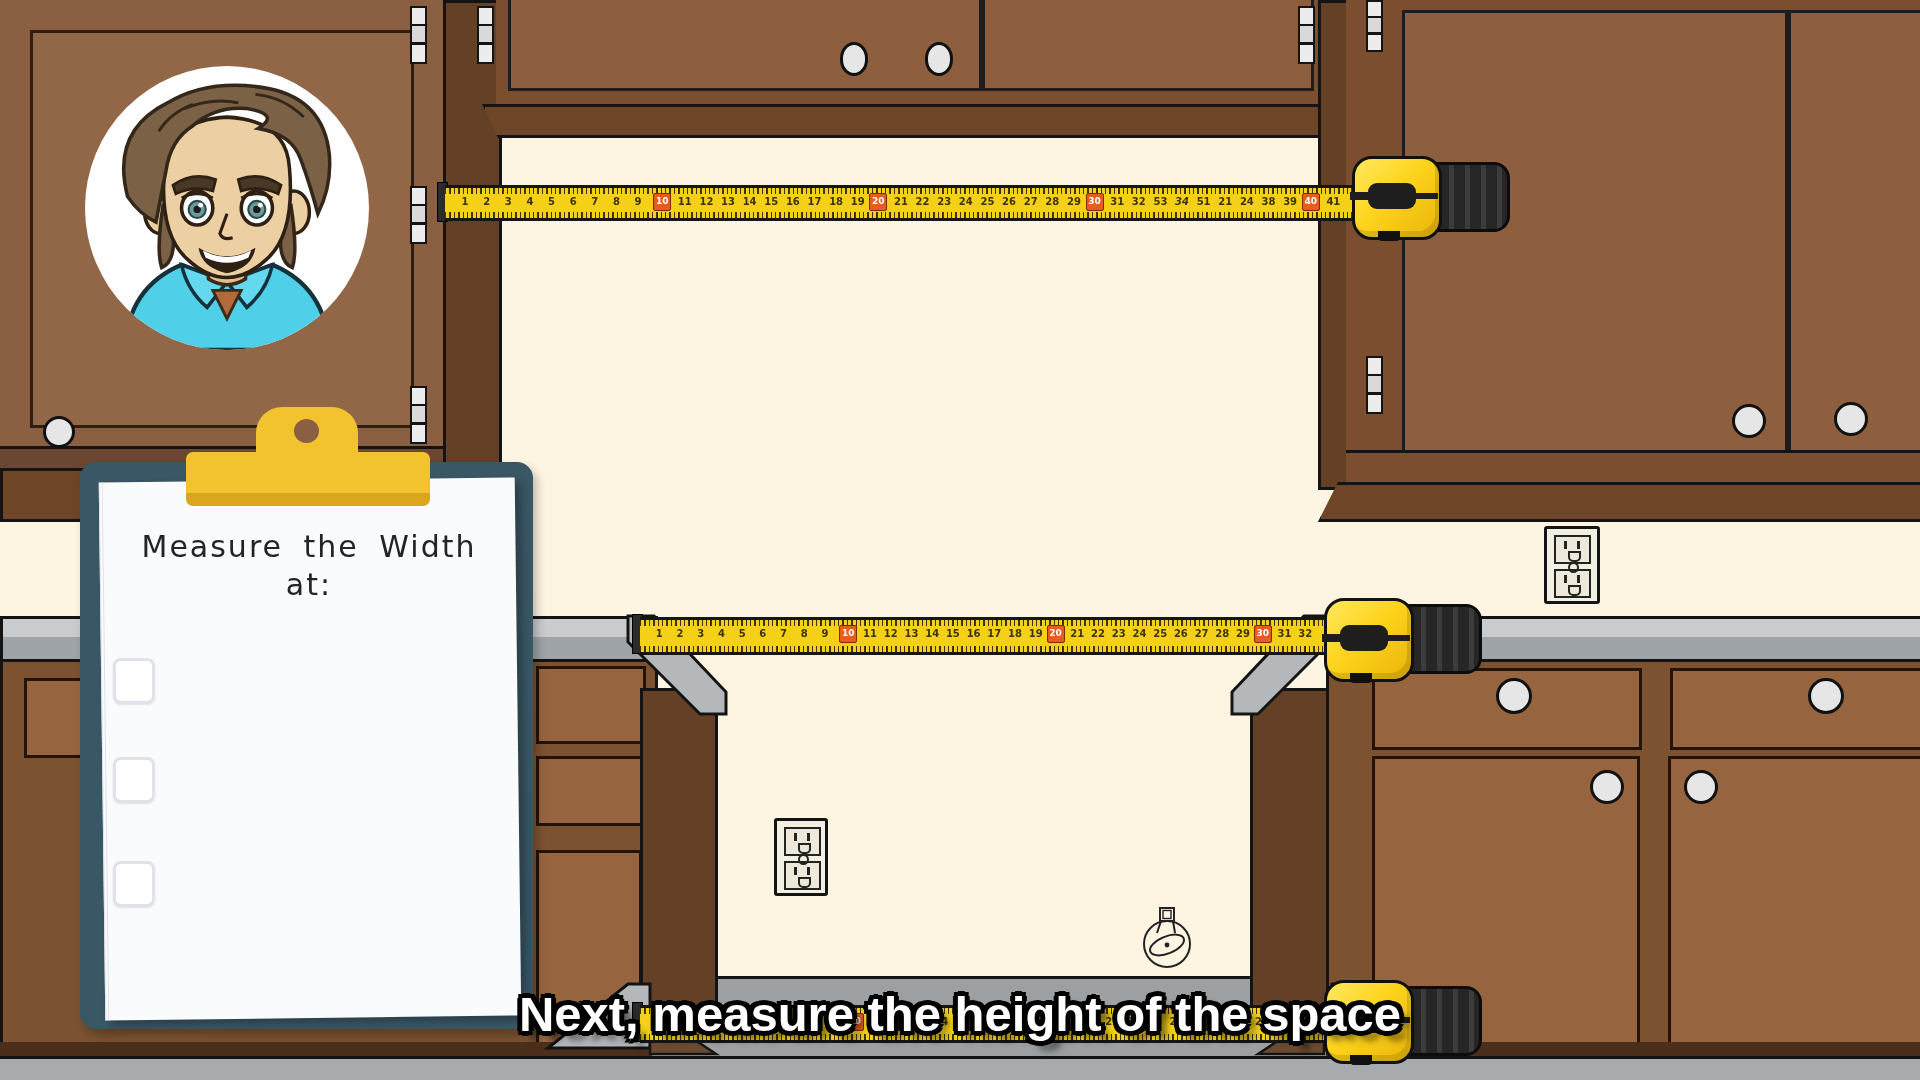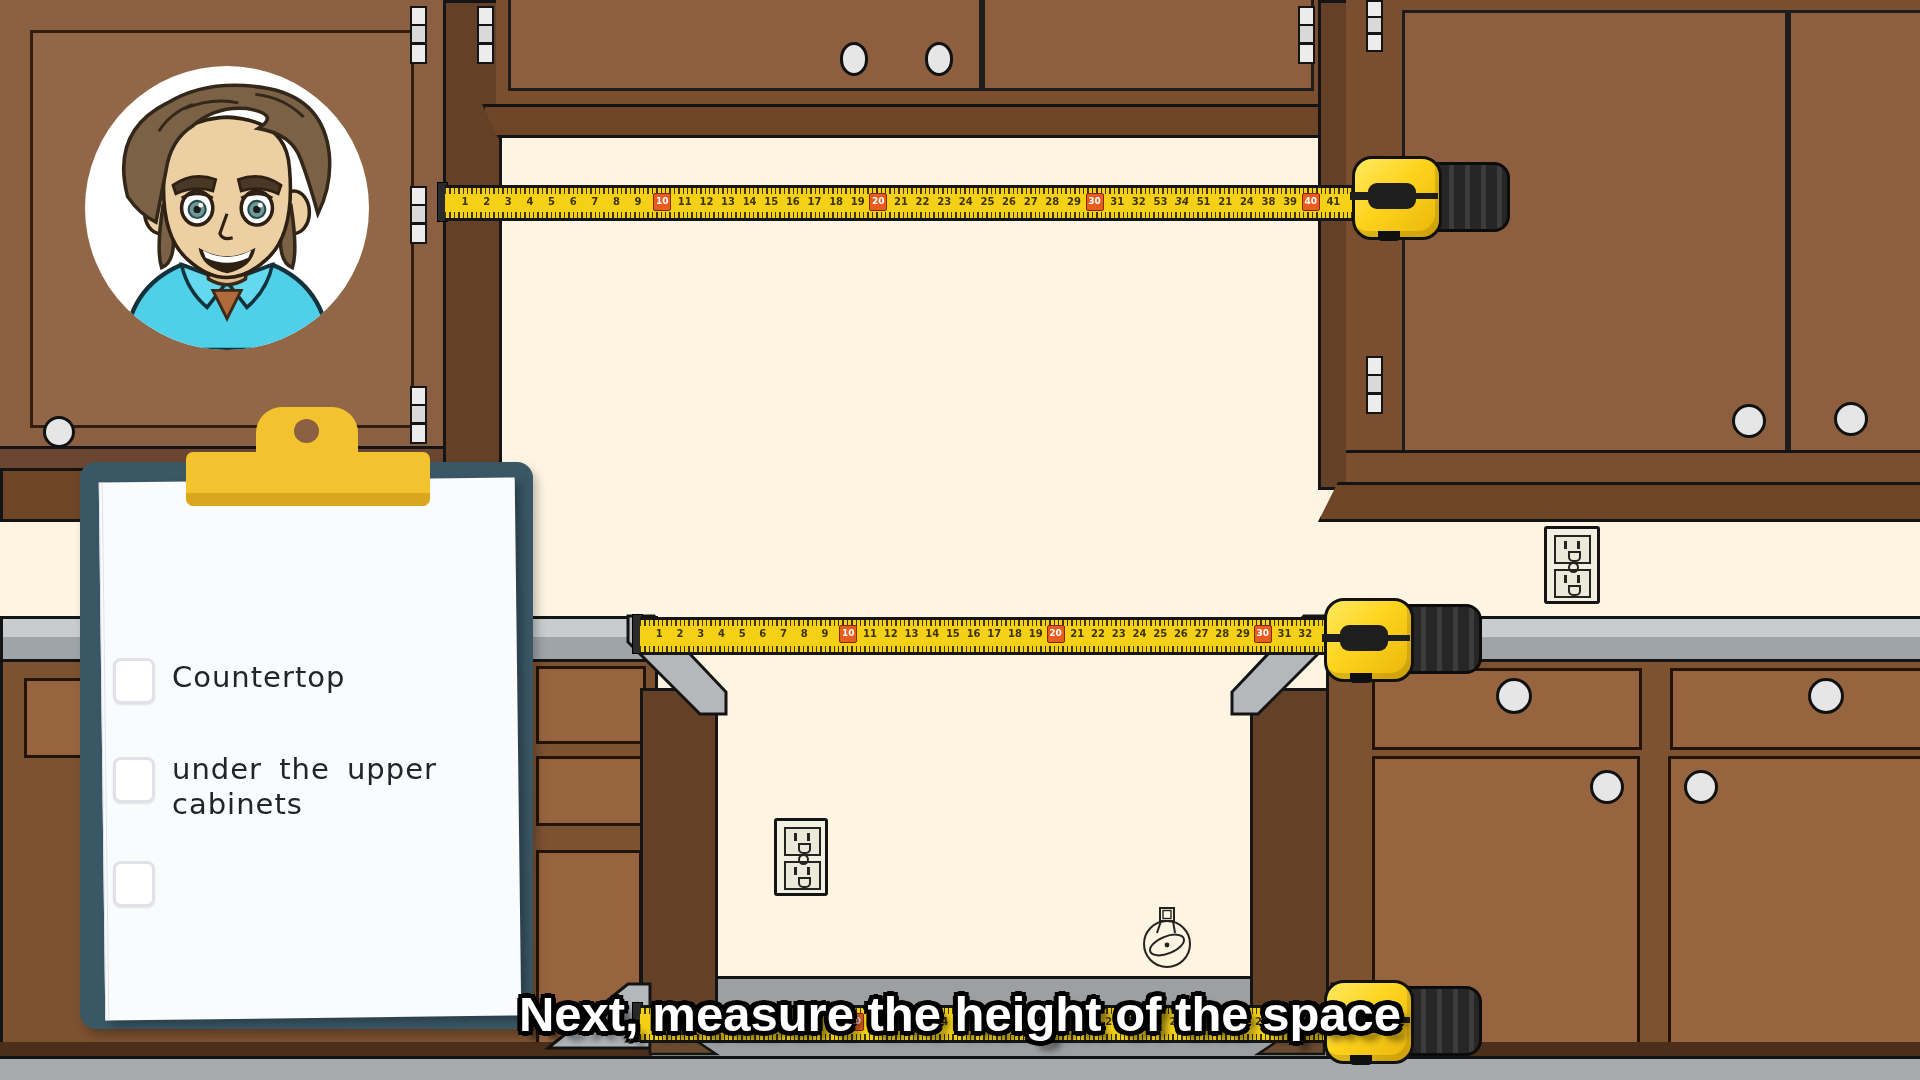--- a/index.html
+++ b/index.html
@@ -334,27 +334,26 @@
       <div class="tb-stub2"></div>
       <div class="tb-tab"></div>
   </div>
 
   <div class="abs clip-board"></div>
   <div class="abs clip-paper"></div>
   <div class="abs clip-tab"></div>
   <div class="abs clip-bar"></div>
   <div class="abs clip-hole"></div>
 
+  <div class="abs clip-heading">Measure the Width
+at:</div>
 
   <div class="abs checkbox" style="left:113px;top:658px;"></div>
-  <div class="abs check-label" style="left:172px;top:660px;width:330px;">Countertop</div>
 
   <div class="abs checkbox" style="left:113px;top:757px;"></div>
-  <div class="abs check-label" style="left:172px;top:752px;width:340px;">under the upper
-cabinets</div>
 
   <div class="abs checkbox" style="left:113px;top:861px;"></div>
 
   <div class="abs avatar">
     <svg viewBox="0 0 200 200">
       <path d="M28 200 Q30 156 68 140 L100 152 L132 140 Q170 156 172 200 Z" fill="#4fd0e8" stroke="#14323c" stroke-width="3"></path>
       <path d="M68 140 L100 152 L86 170 Q72 158 68 140 Z" fill="#63d8ee" stroke="#14323c" stroke-width="2.5"></path>
       <path d="M132 140 L100 152 L114 170 Q128 158 132 140 Z" fill="#63d8ee" stroke="#14323c" stroke-width="2.5"></path>
       <path d="M84 118 L116 118 L113 150 Q100 158 87 150 Z" fill="#e2bd8e" stroke="#3a2a18" stroke-width="2.5"></path>
       <path d="M90 158 L110 158 L100 178 Z" fill="#b06a3b" stroke="#3a2a18" stroke-width="2"></path>

